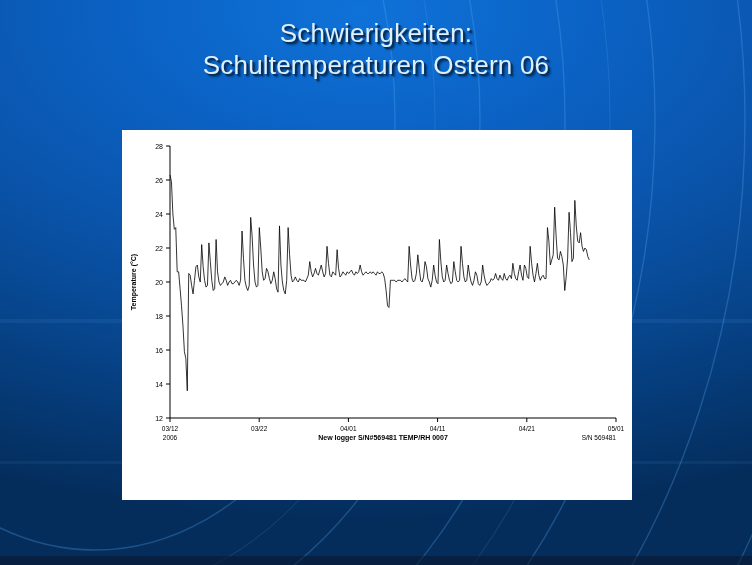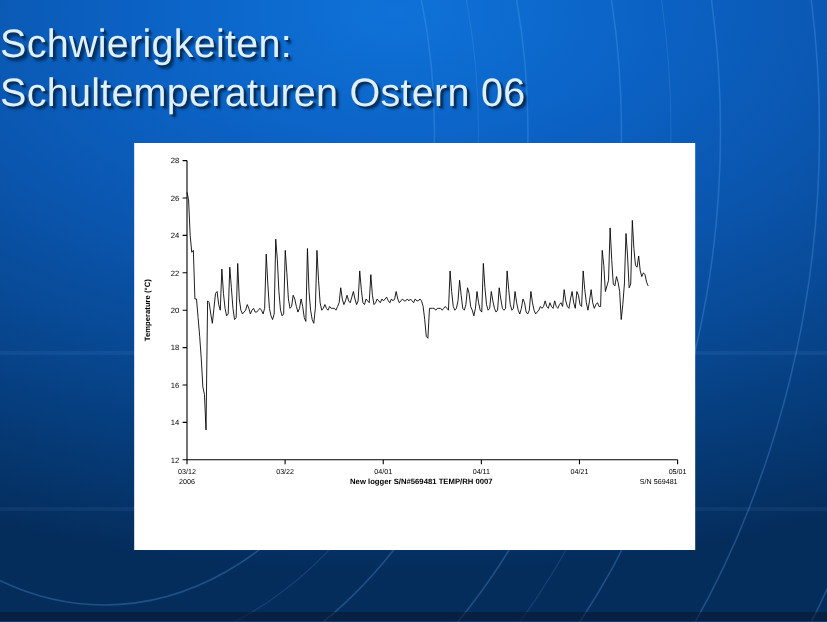--- a/index.html
+++ b/index.html
@@ -18,22 +18,23 @@
   .arcs svg{position:absolute;left:0;top:0;}
   
   .bands{position:absolute;inset:0;pointer-events:none;
     background:
       linear-gradient(to bottom, rgba(255,255,255,0) 0 56.5%, rgba(120,180,245,0.085) 56.5% 57.1%, rgba(255,255,255,0) 57.1% 100%),
       linear-gradient(to bottom, rgba(255,255,255,0) 0 81.6%, rgba(120,180,245,0.075) 81.6% 82.2%, rgba(255,255,255,0) 82.2% 100%),
       linear-gradient(to bottom, rgba(255,255,255,0) 0 98.4%, rgba(10,22,44,0.55) 98.4% 100%);
   }
   .title{
     position:absolute;left:0;right:0;top:18px;
+    text-align:center;
     color:#dff0fd;
-    font-size:36px;line-height:1.23;
+    font-size:26px;line-height:1.23;
     letter-spacing:0.2px;
     text-shadow:2px 2px 0 #06305e, 3px 3px 2px rgba(2,20,44,.55);
     white-space:pre-line;
   }
   .panel{
     position:absolute;left:122px;top:130px;width:510px;height:370px;
     background:#ffffff;
   }
   .chart{position:absolute;left:0;top:0;width:510px;height:370px;}
   .chart svg{display:block;}

